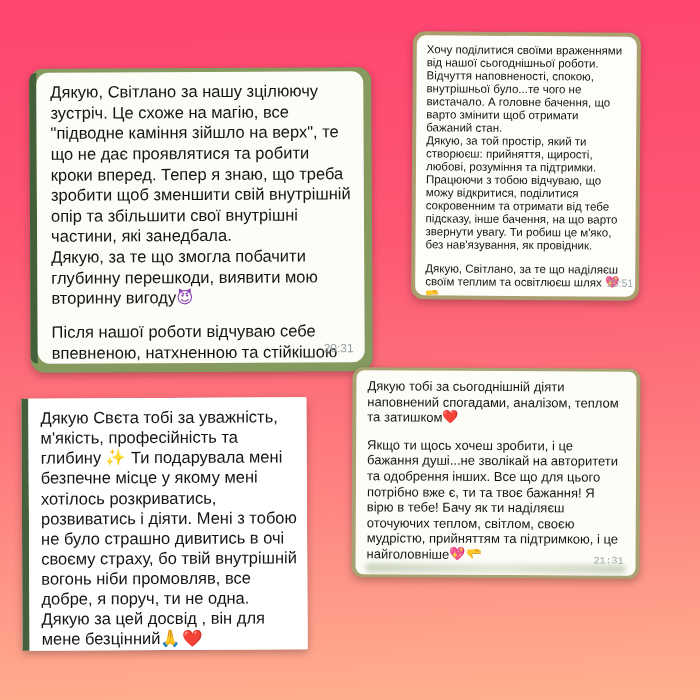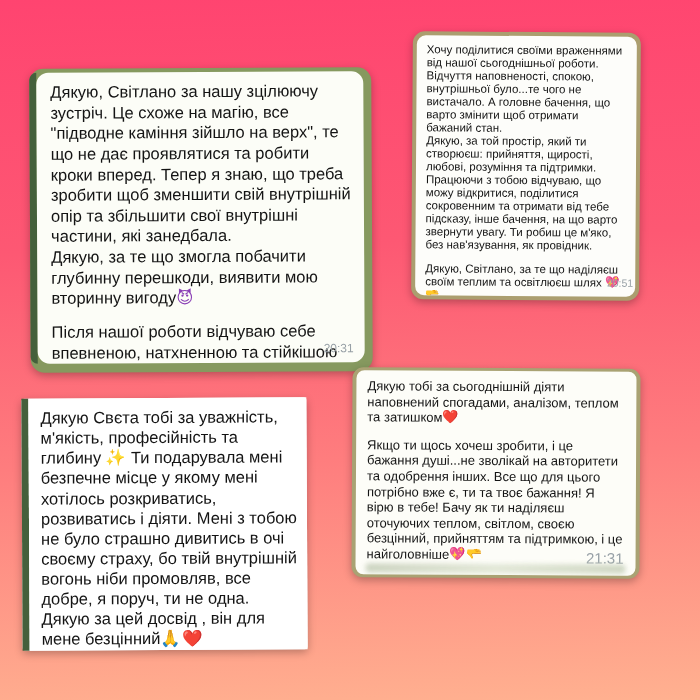--- a/index.html
+++ b/index.html
@@ -33,21 +33,21 @@
   .c3{left:22px;top:398px;width:285px;height:252px;background:#ffffff;display:flex;
       border-radius:3px;transform:rotate(-0.3deg);}
   .c3 .strip{width:7px;background:#45603c;flex:0 0 auto;}
   .c3 .bubble{flex:1;background:#ffffff;padding:9px 9px 8px 12px;font-size:16.5px;line-height:1.22;}
 
   
   .c4{left:352px;top:368px;width:288px;height:210px;background:#a9a273;border-radius:11px;
       padding:3px 4px;display:flex;transform:rotate(0.3deg);}
   .c4 .bubble{flex:1;border-radius:8px;padding:8px 11px;font-size:13px;line-height:1.2;background:#fdfdf8;}
   .c4 .gap{height:12px;}
-  .c4 .time{right:12px;bottom:8px;font-size:15px;}
+  .c4 .time{right:12px;bottom:8px;font-size:10px;font-family:Liberation Mono, monospace;}
   .blurband{position:absolute;left:10px;right:10px;bottom:2px;height:9px;border-radius:4px;
         background:linear-gradient(90deg,#c6cfba,#dfe5d3,#c9d2bd);filter:blur(2.5px);opacity:.9;}
 
   
   .emo{letter-spacing:1px;}
   .emo-red{color:#e5322d;}
   .emo-purple{color:#8a3fb5;}
   .emo-pink{color:#ef5fa0;}
   .emo-gold{color:#e2b64b;}
 </style>
@@ -81,17 +81,17 @@
   <div class="bubble">
     <p><span>Дякую Свєта тобі за уважність, м'якість, професійність та глибину ✨ Ти подарувала мені безпечне місце у якому мені хотілось розкриватись, розвиватись і діяти. Мені з тобою не було страшно дивитись в очі своєму страху, бо твій внутрішній вогонь ніби промовляв, все добре, я поруч, ти не одна.</span></p>
     <p><span>Дякую за цей досвід , він для мене безцінний</span><span class="emo emo-gold">🙏❤️</span></p>
   </div>
 </div>
 
 <div class="card c4">
   <div class="bubble">
     <p><span>Дякую тобі за сьогоднішній діяти наповнений спогадами, аналізом, теплом та затишком</span><span class="emo emo-red">❤️</span></p>
     <div class="gap"></div>
-    <p><span>Якщо ти щось хочеш зробити, і це бажання душі...не зволікай на авторитети та одобрення інших. Все що для цього потрібно вже є, ти та твоє бажання! Я вірю в тебе!  Бачу як ти наділяєш оточуючих теплом, світлом,  своєю безцінний, прийняттям та підтримкою, і це найголовніше</span><span class="emo emo-pink">💖🫳</span></p>
+    <p><span>Якщо ти щось хочеш зробити, і це бажання душі...не зволікай на авторитети та одобрення інших. Все що для цього потрібно вже є, ти та твоє бажання! Я вірю в тебе!  Бачу як ти наділяєш оточуючих теплом, світлом,  своєю мудрістю, прийняттям та підтримкою, і це найголовніше</span><span class="emo emo-pink">💖🫳</span></p>
     <span class="time">21:31</span>
     <div class="blurband"></div>
   </div>
 </div>
 
 </body></html>

